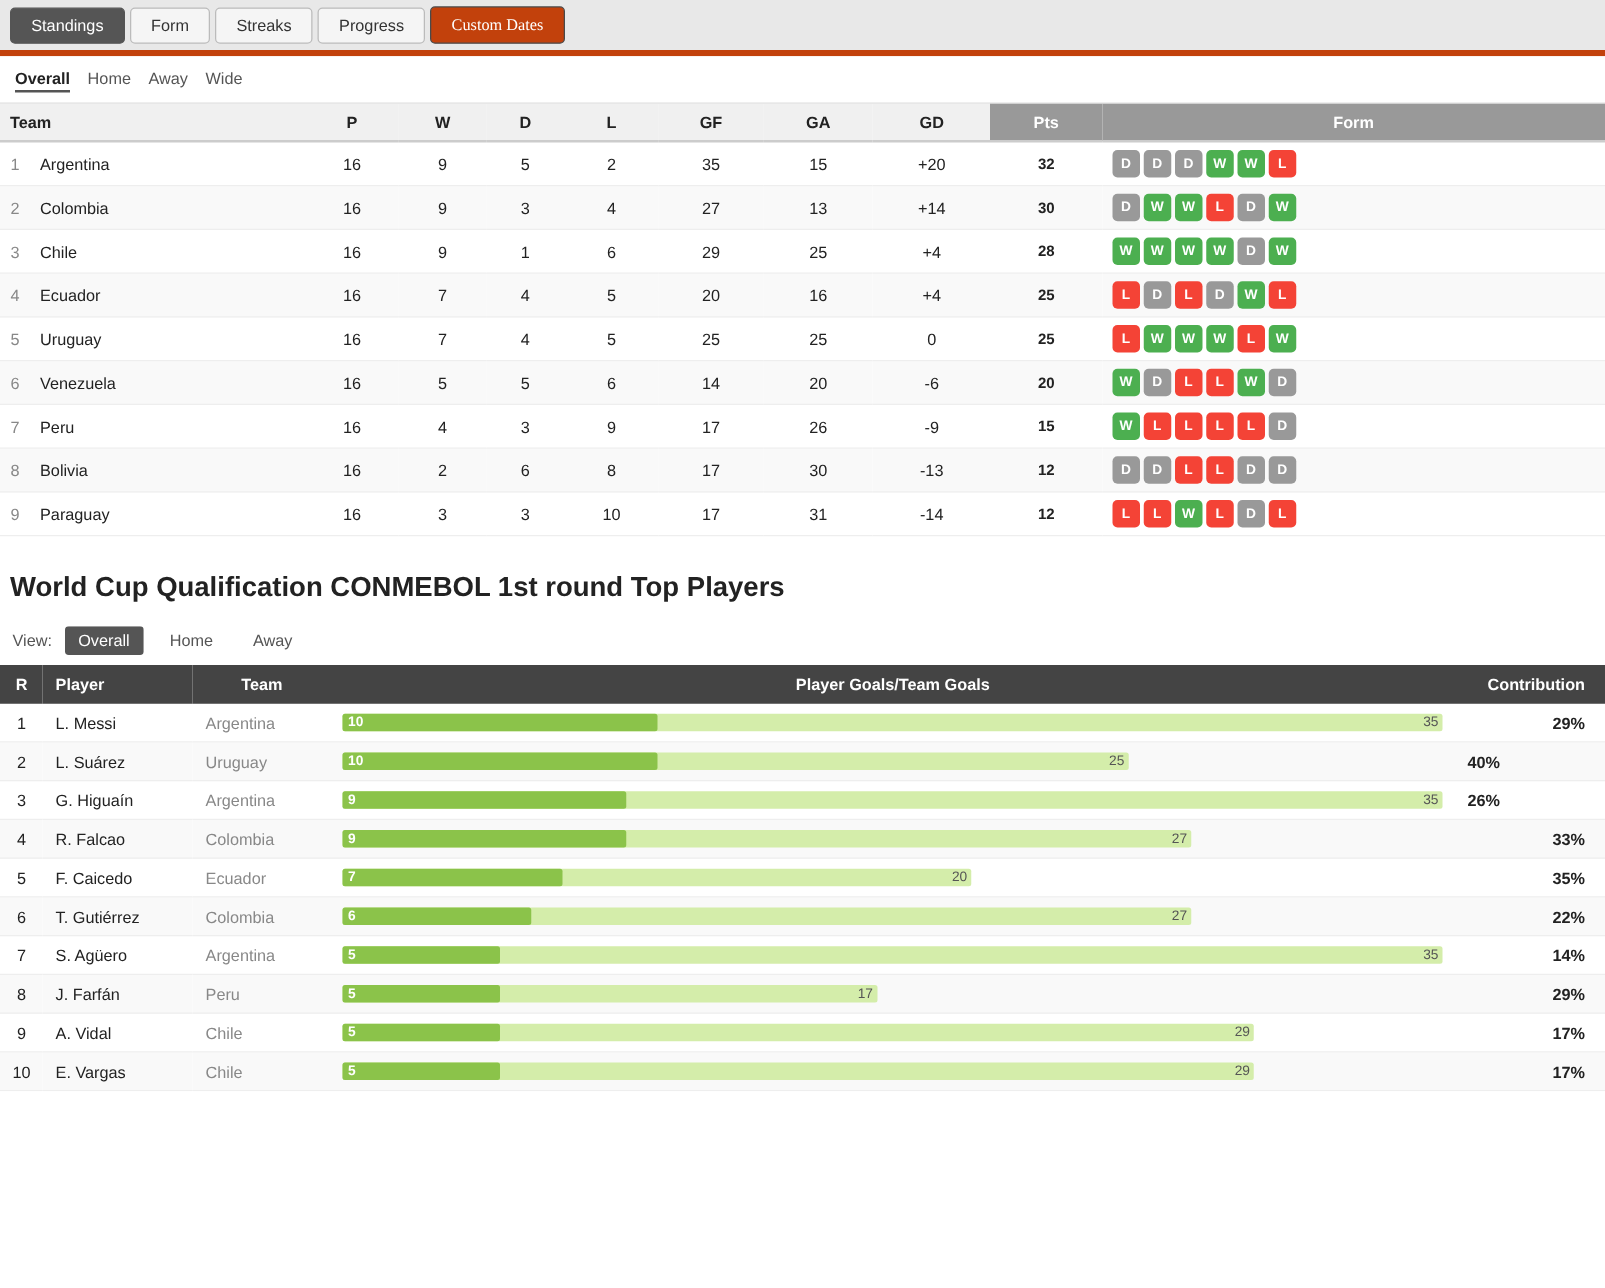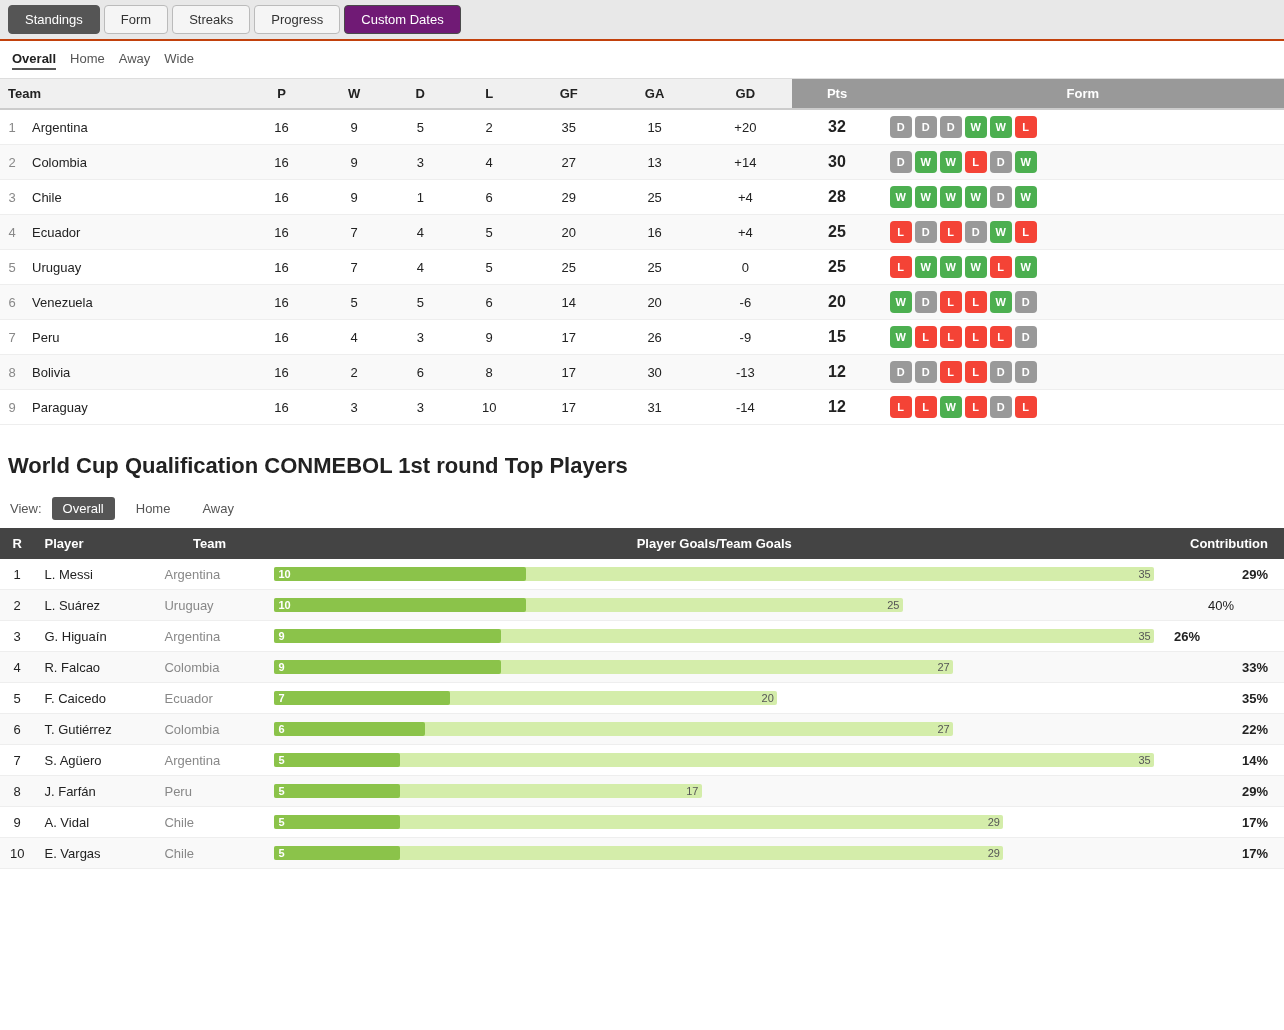--- a/index.html
+++ b/index.html
@@ -1,37 +1,37 @@
 <!DOCTYPE html>
 <html><head>
   <meta charset="utf-8">
   <style>
     * { box-sizing: border-box; margin: 0; padding: 0; }
     body { font-family: Arial, sans-serif; font-size: 13px; background: #fff; color: #222; width: 1284px; }
 
     
-    .tabs { display: flex; align-items: center; background: #e8e8e8; border-bottom: 2px solid #c2410c; padding: 5px 8px; gap: 4px; }
+    .tabs { display: flex; align-items: center; background: #e8e8e8; border-bottom: 5px solid #c2410c; padding: 5px 8px; gap: 4px; }
     .tab-btn { padding: 6px 16px; border: 1px solid #bbb; border-radius: 4px; background: #f5f5f5; cursor: pointer; font-size: 13px; color: #333; }
     .tab-btn.active { background: #555; color: #fff; border-color: #555; }
-    .tab-btn.custom-dates { background: #701a75; color: #fff; border-color: #4a4a4a; }
+    .tab-btn.custom-dates { background: #c2410c; color: #fff; border-color: #4a4a4a; font-family: Liberation Serif, serif; }
 
     
     .sub-tabs { display: flex; gap: 14px; padding: 8px 12px; border-bottom: 1px solid #ddd; background: #fff; }
     .sub-tab { color: #555; cursor: pointer; font-size: 13px; padding: 2px 0; }
     .sub-tab.active { color: #222; font-weight: bold; border-bottom: 2px solid #555; }
 
     
     .standings-table { width: 100%; border-collapse: collapse; }
     .standings-table th { background: #f0f0f0; font-weight: bold; padding: 7px 8px; text-align: center; font-size: 13px; border-bottom: 2px solid #ccc; }
     .standings-table th.team-col { text-align: left; }
     .standings-table th.pts-col { background: #999; color: #fff; }
     .standings-table th.form-col { background: #999; color: #fff; }
     .standings-table td { padding: 6px 8px; text-align: center; border-bottom: 1px solid #eee; font-size: 13px; }
     .standings-table td.team-name { text-align: left; }
-    .standings-table td.pts-val { font-weight: bold; font-size: 16px; }
+    .standings-table td.pts-val { font-weight: bold; font-size: 12px; }
     .standings-table tr:nth-child(even) { background: #f9f9f9; }
 
     
     .form-badges { display: flex; gap: 3px; justify-content: flex-start; }
     .badge { width: 22px; height: 22px; border-radius: 4px; display: flex; align-items: center; justify-content: center; color: #fff; font-weight: bold; font-size: 11px; }
     .badge-W { background: #4caf50; }
     .badge-L { background: #f44336; }
     .badge-D { background: #999; }
 
     
@@ -337,21 +337,21 @@
 
         <div style="position:absolute; left:0; top:50%; transform:translateY(-50%); height:14px; background:#d4edaa; border-radius:2px; width:71.42857142857143%;"></div>
 
         <div style="position:absolute; left:0; top:50%; transform:translateY(-50%); height:14px; background:#8bc34a; border-radius:2px; width:28.57142857142857%; display:flex; align-items:center; padding-left:4px;">
           <span style="color:#fff; font-size:11px; font-weight:bold; white-space:nowrap;">10</span>
         </div>
 
         <span style="position:absolute; left:71.42857142857143%; top:50%; transform:translate(-120%, -50%); font-size:11px; color:#555; white-space:nowrap; padding-left:4px;">25</span>
       </div>
     </td>
-    <td style="text-align:center; font-weight:normal; padding-right:16px;">40%</td>
+    <td style="text-align:left; font-weight:bold; padding-right:16px;">40%</td>
   </tr>
         <tr>
     <td class="center">3</td>
     <td>G. Higuaín</td>
     <td class="gray">Argentina</td>
     <td style="padding: 4px 10px;">
       <div style="position:relative; width:100%; height:22px;">
 
         <div style="position:absolute; left:0; top:50%; transform:translateY(-50%); height:14px; background:#d4edaa; border-radius:2px; width:100%;"></div>
 

